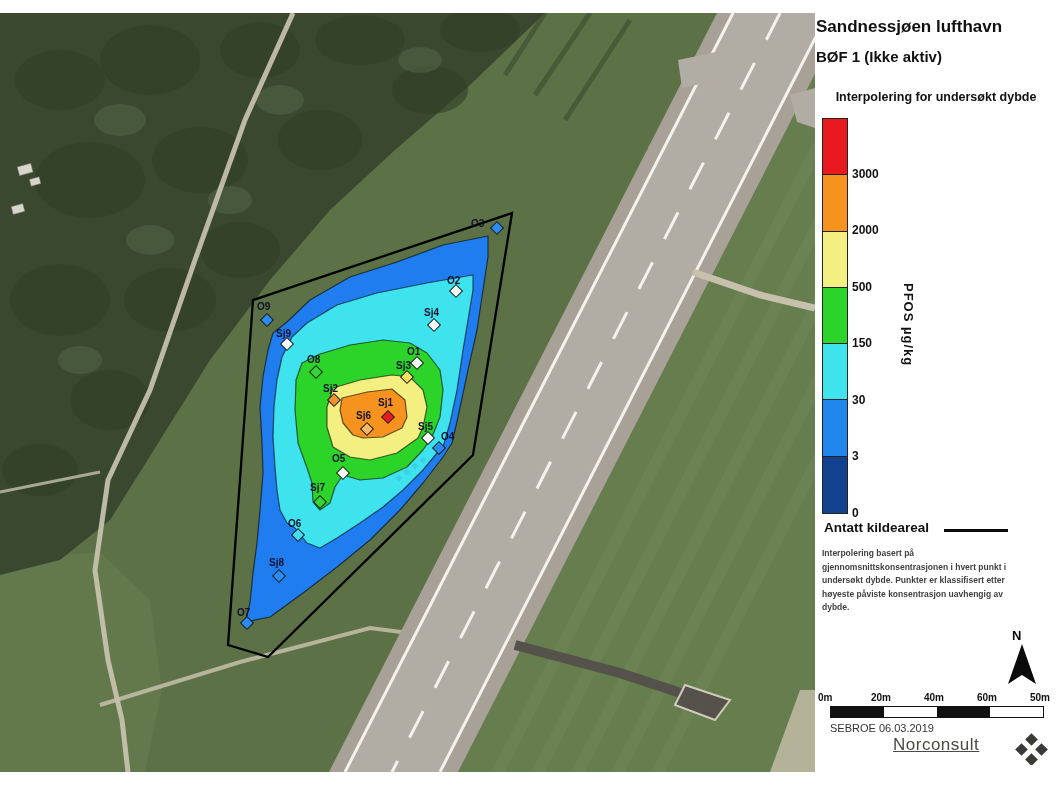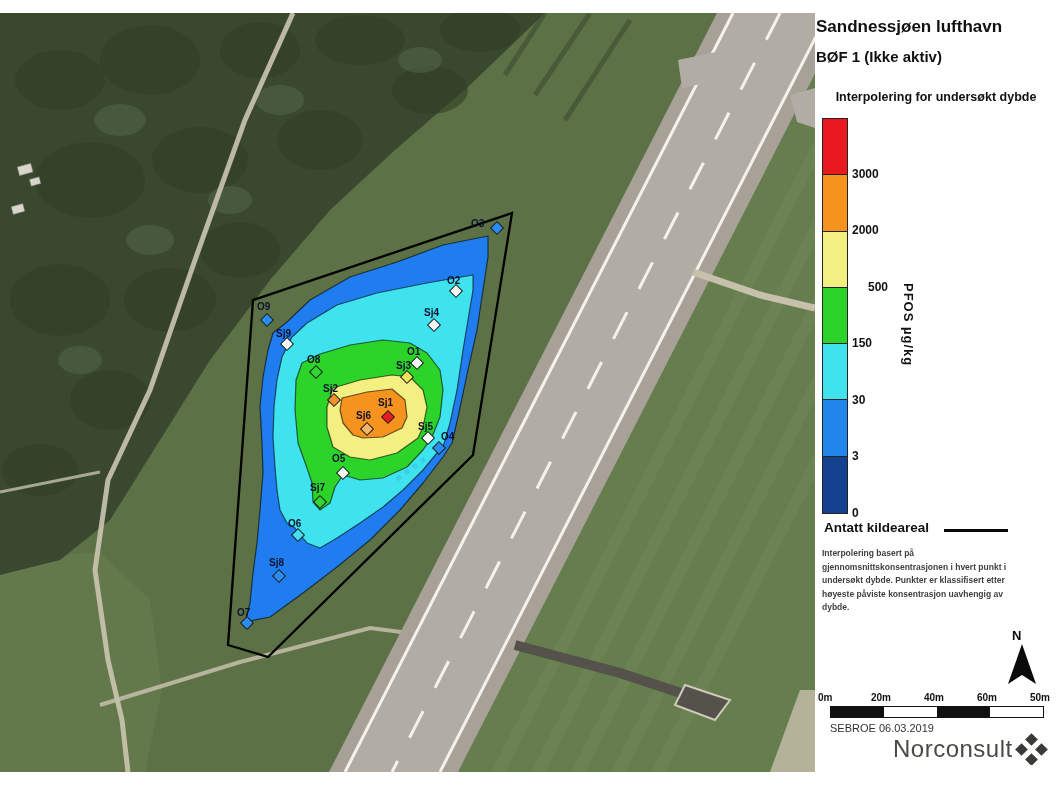--- a/index.html
+++ b/index.html
@@ -19,21 +19,21 @@
   .kildeareal{left:824px;top:520px;font-size:13.5px;font-weight:bold;color:#111;}
   .kildeareal-line{left:944px;top:529px;width:64px;height:3px;background:#0a0a0a;}
   .note{left:822px;top:547px;width:196px;font-size:8.5px;font-weight:bold;color:#3f3f3f;line-height:13.5px;}
   .north-n{left:1012px;top:628px;font-size:13px;font-weight:bold;color:#0a0a0a;}
   .north-arrow{left:1004px;top:642px;}
   #scalebar{left:830px;top:706px;width:212px;height:10px;border:1px solid #111;box-sizing:content-box;display:flex;}
   #scalebar .sseg{height:100%;}
   #scalebar-labels{left:818px;top:692px;width:240px;height:12px;}
   #scalebar-labels span{position:absolute;width:24px;text-align:left;font-size:10px;font-weight:bold;color:#111;}
   .credit{left:830px;top:722px;font-size:11px;color:#333;}
-  .logo-text{left:893px;top:735px;font-size:24px;color:#4a4a45;letter-spacing:0.5px;}
+  .logo-text{left:893px;top:735px;font-size:17px;color:#4a4a45;letter-spacing:0.5px;text-decoration:underline;}
   .logo-icon{left:1014px;top:733px;}
 </style>
 </head>
 <body>
 
 <div id="canvas">
 
   <div id="map-wrap">
     <svg id="map-svg" width="815" height="759" viewBox="0 13 815 759">
 
@@ -177,21 +177,21 @@
       <div class="seg" style="height: 14.2857%; background: rgb(246, 146, 30);"></div>
       <div class="seg" style="height: 14.2857%; background: rgb(243, 239, 128);"></div>
       <div class="seg" style="height: 14.2857%; background: rgb(44, 212, 42);"></div>
       <div class="seg" style="height: 14.2857%; background: rgb(63, 227, 238);"></div>
       <div class="seg" style="height: 14.2857%; background: rgb(33, 134, 235);"></div>
       <div class="seg" style="height: 14.2857%; background: rgb(20, 65, 143);"></div>
     </div>
   <div class="abs" id="legend-ticks">
       <span style="top: 48.57px; left: 0px;">3000</span>
       <span style="top: 105.14px; left: 0px;">2000</span>
-      <span style="top: 161.71px; left: 16px; text-align: right;">500</span>
+      <span style="top: 161.71px; left: 0px; text-align: right;">500</span>
       <span style="top: 218.28px; left: 0px;">150</span>
       <span style="top: 274.85px; left: 0px;">30</span>
       <span style="top: 331.42px; left: 0px;">3</span>
       <span style="top: 387.99px; left: 0px;">0</span>
     </div>
   <div class="abs unit-label">PFOS µg/kg</div>
 
   <div class="abs kildeareal">Antatt kildeareal</div>
   <div class="abs kildeareal-line"></div>
 

